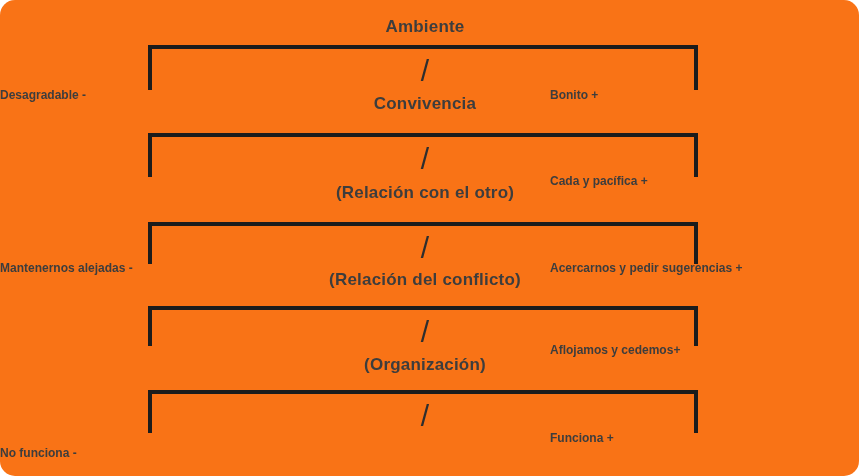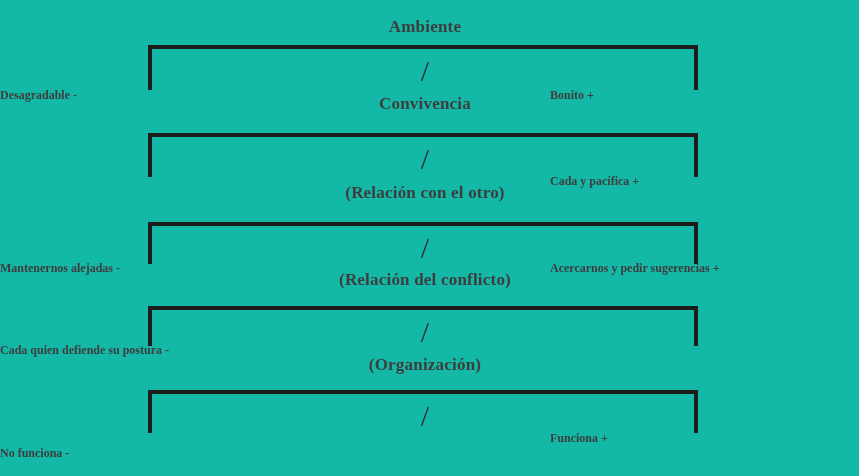--- a/index.html
+++ b/index.html
@@ -4,23 +4,24 @@
 <style>
   :root{
     --line-color:#1c1c1c;
     --text-color:#3d3d3d;
   }
   html,body{margin:0;padding:0;background:#ffffff;}
   .canvas{
     position:relative;
     width:859px;
     height:476px;
-    background:#14b8a6;
-    font-family:Liberation Serif, serif;
+    background:#f97316;
+    font-family:Liberation Sans, sans-serif;
     overflow:hidden;
+    border-radius:15px;
   }
   .scale-title{
     position:absolute;
     left:0;
     width:850px;
     text-align:center;
     font-size:17px;
     font-weight:bold;
     color:var(--text-color);
     letter-spacing:0.2px;
@@ -73,21 +74,21 @@
 
   <div class="scale-title" style="top:183px">(Relación con el otro)</div>
   <div class="bracket" style="top:222px;height:42px"></div>
   <div class="slash" style="top:231px">/</div>
   <div class="pole neg" style="top:261px">Mantenernos alejadas -</div>
   <div class="pole pos" style="top:261px">Acercarnos y pedir sugerencias +</div>
 
   <div class="scale-title" style="top:270px">(Relación del conflicto)</div>
   <div class="bracket" style="top:306px;height:40px"></div>
   <div class="slash" style="top:315px">/</div>
-  <div class="pole neg" style="top:343px">Cada quien defiende su postura -</div>
+  <div class="pole pos" style="top:343px">Aflojamos y cedemos+</div>
 
   <div class="scale-title" style="top:355px">(Organización)</div>
   <div class="bracket" style="top:390px;height:43px"></div>
   <div class="slash" style="top:399px">/</div>
   <div class="pole neg" style="top:446px">No funciona -</div>
   <div class="pole pos" style="top:431px">Funciona +</div>
 
 </div>
 
 </body></html>

